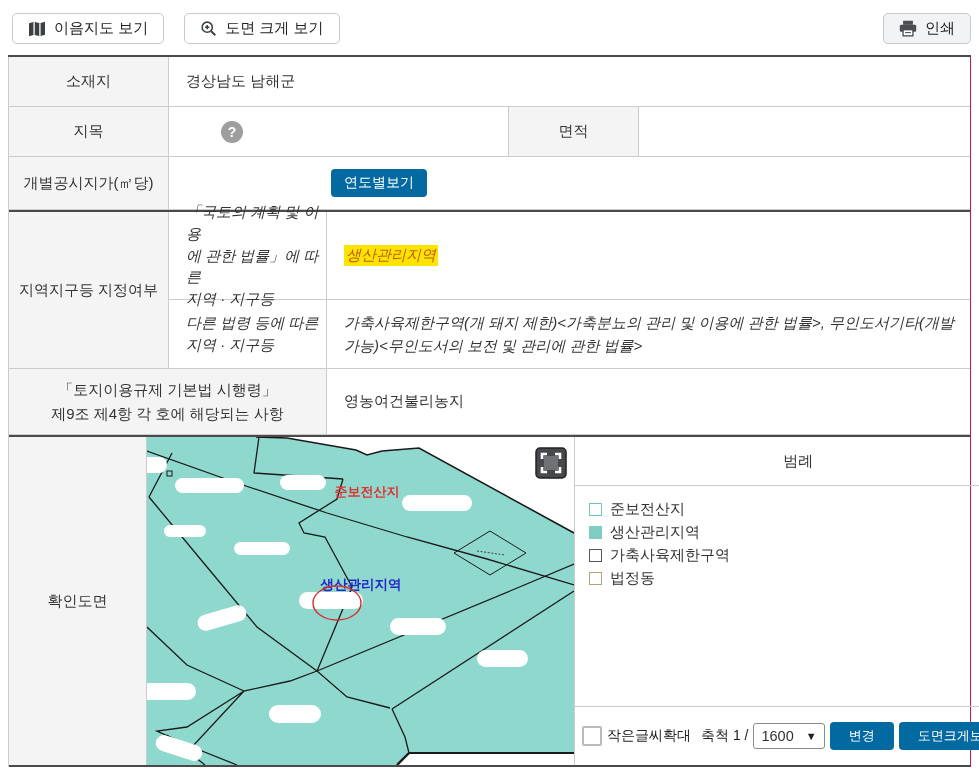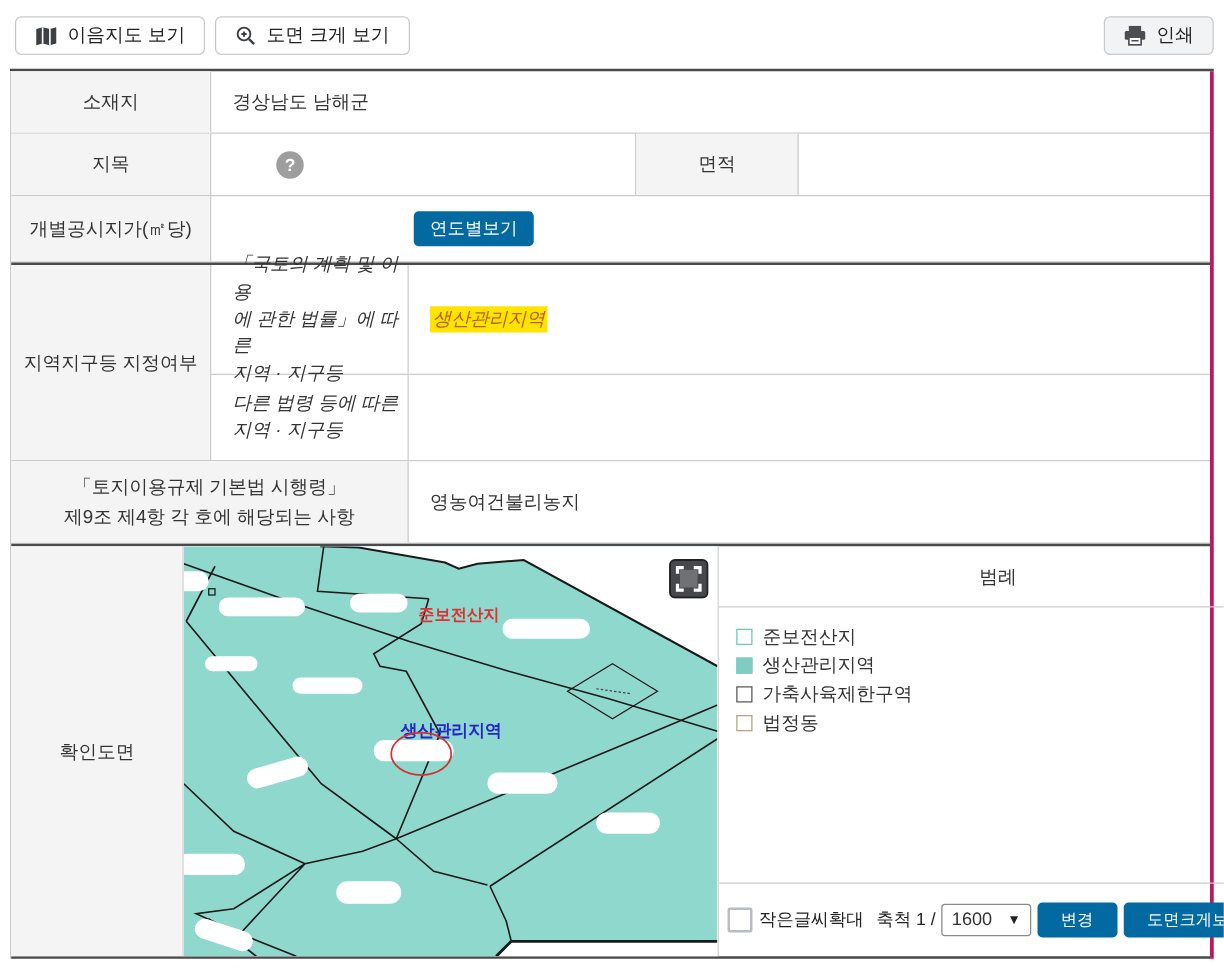--- a/index.html
+++ b/index.html
@@ -2,29 +2,29 @@
 <html><head>
 <meta charset="utf-8">
 <style>
   * { box-sizing: border-box; margin: 0; padding: 0; }
   html,body { width: 979px; background: #fff; font-family: "Liberation Sans","DejaVu Sans",sans-serif; color:#333; }
   .page { width: 979px; height: 780px; padding: 0 8px; position: relative; }
 
   
   .toolbar { height: 57px; display: flex; align-items: center; justify-content: space-between;
              border-bottom: 2px solid #4a4a4a; padding: 2px 0 0 4px; }
-  .toolbar-left { display: flex; gap: 8px; }
+  .toolbar-left { display: flex; gap: 20px; }
   .tb-btn { display: flex; align-items: center; gap: 8px; background: #fff; border: 1px solid #c9c9c9;
             border-radius: 5px; padding: 5px 15px; font-size: 15px; color: #222; cursor: pointer;
             font-family: inherit; height: 31px; }
   .print-btn { background: #f1f3f5; }
   .icn { display: inline-flex; align-items: center; }
 
   
-  .tbl { border-left: 1px solid #ccc; border-right: 3px solid #be185d; }
+  .tbl { border-left: 1px solid #ccc; border-right: 1px solid #be185d; }
   .row { display: flex; border-bottom: 1px solid #ccc; }
   .th  { background: #f4f4f4; display: flex; align-items: center; justify-content: center;
          text-align: center; font-size: 15px; border-right: 1px solid #ccc; flex-shrink: 0; }
   .td  { display: flex; align-items: center; font-size: 15px; padding-left: 17px; }
   .flex1 { flex: 1; min-width: 0; }
   .w160 { width: 160px; } .w130 { width: 130px; } .w340 { width: 340px; border-right:1px solid #ccc; }
   .w318 { width: 318px; } .w138 { width: 138px; } .w158 { width: 158px; }
   .h50 { height: 50px; } .h53 { height: 53px; } .h88 { height: 88px; } .h68 { height: 68px; } .h66 { height: 66px; }
   .divider { height: 2px; background: #4a4a4a; }
   .pre { white-space: pre-line; }
@@ -141,20 +141,21 @@
           <div class="td sub-th w158 pre">「국토의 계획 및 이용
 에 관한 법률」에 따른
 지역 · 지구등</div>
           <div class="td flex1">
             <span class="hl">생산관리지역</span>
           </div>
         </div>
         <div class="row h68">
           <div class="td sub-th w158 pre">다른 법령 등에 따른
 지역 · 지구등</div>
+          <div class="td flex1 wrap">가축사육제한구역(개 돼지 제한)&lt;가축분뇨의 관리 및 이용에 관한 법률&gt;, 무인도서기타(개발가능)&lt;무인도서의 보전 및 관리에 관한 법률&gt;</div>
         </div>
       </div>
     </div>
 
     <div class="row h66">
       <div class="th w318 pre" style="line-height:1.6;">「토지이용규제 기본법 시행령」
 제9조 제4항 각 호에 해당되는 사항</div>
       <div class="td flex1">영농여건불리농지</div>
     </div>
 

